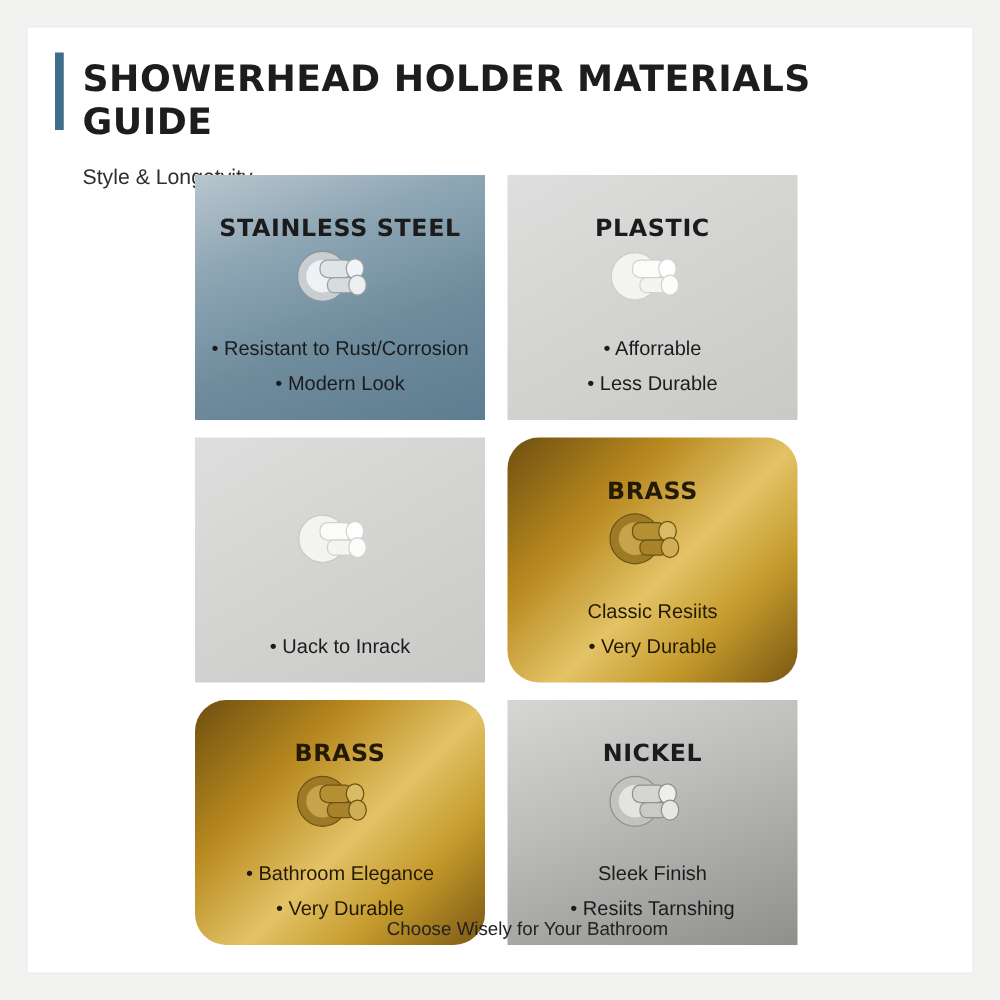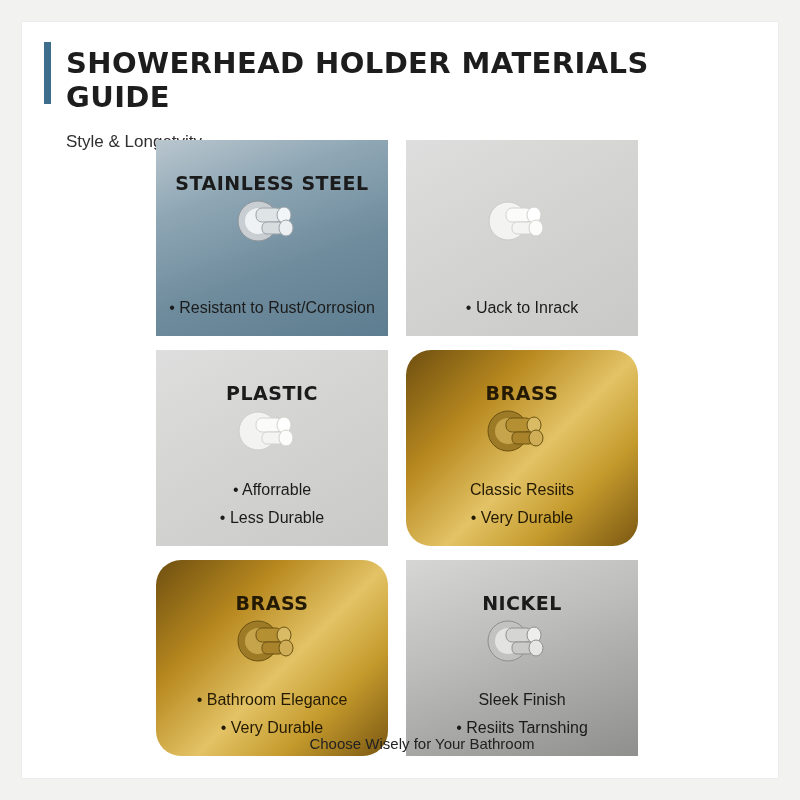--- a/index.html
+++ b/index.html
@@ -159,49 +159,50 @@
         <svg class="hw" viewBox="0 0 120 70">
           <ellipse cx="46" cy="35" rx="20" ry="20" fill="#c9ced2" stroke="#8a9298" stroke-width="1"></ellipse>
           <ellipse cx="46" cy="35" rx="13" ry="13" fill="#eef2f4"></ellipse>
           <rect x="44" y="22" width="26" height="14" rx="6" fill="#dfe4e7" stroke="#9aa2a8" stroke-width="1"></rect>
           <ellipse cx="72" cy="29" rx="7" ry="8" fill="#f2f5f7" stroke="#9aa2a8" stroke-width="1"></ellipse>
           <rect x="50" y="36" width="22" height="12" rx="5" fill="#d7dcdf" stroke="#9aa2a8" stroke-width="1"></rect>
           <ellipse cx="74" cy="42" rx="7" ry="8" fill="#eceff1" stroke="#9aa2a8" stroke-width="1"></ellipse>
         </svg>
         <div class="tile-bullets txt-dark">
           <div>• Resistant to Rust/Corrosion</div>
+          <div>• Modern Look</div>
+        </div>
+      </div>
+
+      <div class="tile bg-white">
+        <div class="tile-title txt-dark">PLASTIC</div>
+        <svg class="hw" viewBox="0 0 120 70">
+          <ellipse cx="46" cy="35" rx="19" ry="19" fill="#f3f3f1" stroke="#cdcdc9" stroke-width="1"></ellipse>
+          <rect x="44" y="22" width="26" height="14" rx="6" fill="#fbfbf9" stroke="#d2d2ce" stroke-width="1"></rect>
+          <ellipse cx="72" cy="29" rx="7" ry="8" fill="#ffffff" stroke="#d2d2ce" stroke-width="1"></ellipse>
+          <rect x="50" y="36" width="22" height="12" rx="5" fill="#f4f4f2" stroke="#d2d2ce" stroke-width="1"></rect>
+          <ellipse cx="74" cy="42" rx="7" ry="8" fill="#fcfcfa" stroke="#d2d2ce" stroke-width="1"></ellipse>
+        </svg>
+        <div class="tile-bullets txt-dark">
+          <div>• Afforrable</div>
+          <div>• Less Durable</div>
         </div>
       </div>
 
       <div class="tile bg-white">
         <div class="tile-title txt-dark"></div>
         <svg class="hw" viewBox="0 0 120 70">
           <ellipse cx="46" cy="35" rx="19" ry="19" fill="#f3f3f1" stroke="#c9c9c5" stroke-width="1"></ellipse>
           <rect x="44" y="22" width="26" height="14" rx="6" fill="#fbfbf9" stroke="#d2d2ce" stroke-width="1"></rect>
           <ellipse cx="72" cy="29" rx="7" ry="8" fill="#ffffff" stroke="#d2d2ce" stroke-width="1"></ellipse>
           <rect x="50" y="36" width="22" height="12" rx="5" fill="#f4f4f2" stroke="#d2d2ce" stroke-width="1"></rect>
           <ellipse cx="74" cy="42" rx="7" ry="8" fill="#fcfcfa" stroke="#d2d2ce" stroke-width="1"></ellipse>
         </svg>
         <div class="tile-bullets txt-dark">
           <div>• Uack to Inrack</div>
-        </div>
-      </div>
-
-      <div class="tile bg-white">
-        <div class="tile-title txt-dark">PLASTIC</div>
-        <svg class="hw" viewBox="0 0 120 70">
-          <ellipse cx="46" cy="35" rx="19" ry="19" fill="#f3f3f1" stroke="#cdcdc9" stroke-width="1"></ellipse>
-          <rect x="44" y="22" width="26" height="14" rx="6" fill="#fbfbf9" stroke="#d2d2ce" stroke-width="1"></rect>
-          <ellipse cx="72" cy="29" rx="7" ry="8" fill="#ffffff" stroke="#d2d2ce" stroke-width="1"></ellipse>
-          <rect x="50" y="36" width="22" height="12" rx="5" fill="#f4f4f2" stroke="#d2d2ce" stroke-width="1"></rect>
-          <ellipse cx="74" cy="42" rx="7" ry="8" fill="#fcfcfa" stroke="#d2d2ce" stroke-width="1"></ellipse>
-        </svg>
-        <div class="tile-bullets txt-dark">
-          <div>• Afforrable</div>
-          <div>• Less Durable</div>
         </div>
       </div>
 
       <div class="tile bg-brass">
         <div class="tile-title txt-darkbrown">BRASS</div>
         <svg class="hw" viewBox="0 0 120 70">
           <ellipse cx="46" cy="35" rx="20" ry="20" fill="#9c7a26" stroke="#6d5313" stroke-width="1"></ellipse>
           <ellipse cx="46" cy="35" rx="13" ry="13" fill="#c6a44c"></ellipse>
           <rect x="44" y="22" width="26" height="14" rx="6" fill="#b59033" stroke="#6d5313" stroke-width="1"></rect>
           <ellipse cx="72" cy="29" rx="7" ry="8" fill="#d9bb66" stroke="#6d5313" stroke-width="1"></ellipse>

